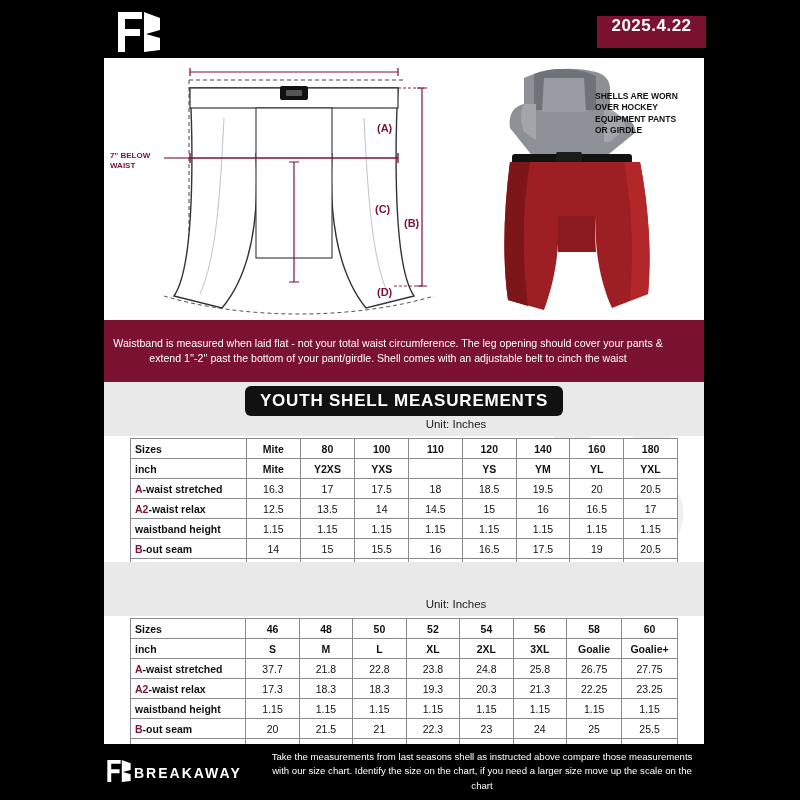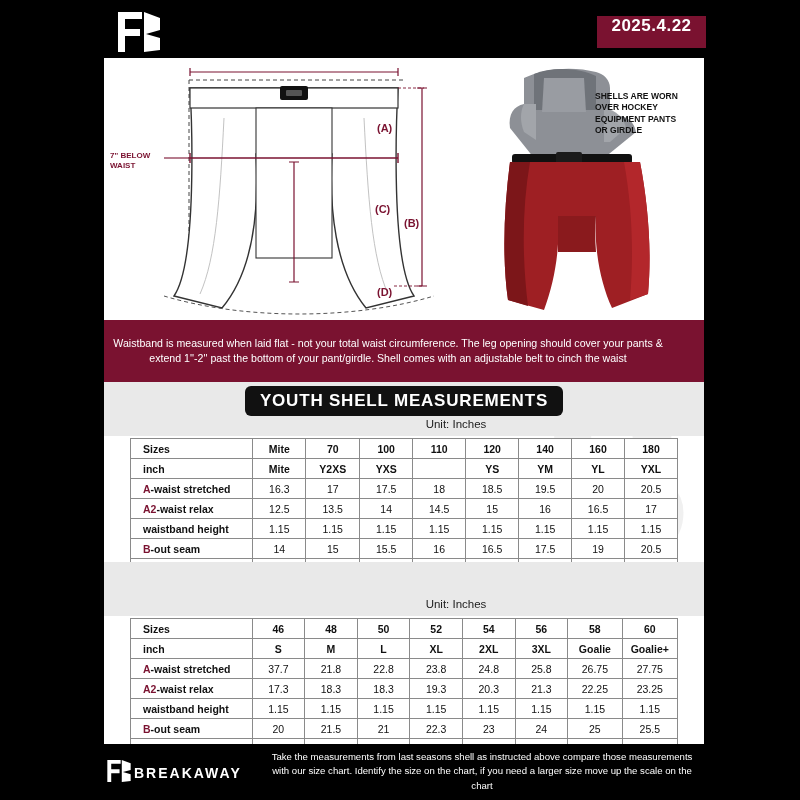--- a/index.html
+++ b/index.html
@@ -39,21 +39,21 @@
   
   .sec{position:absolute;left:104px;width:600px;height:40px;background:#e9e9e9;}
   .sec-pill{position:absolute;height:30px;background:#111;display:flex;align-items:center;
     justify-content:center;border-radius:6px;}
   .sec-pill span{color:#fff;font-size:17px;font-weight:bold;letter-spacing:.8px;}
   .unit{position:absolute;width:704px;text-align:center;font-size:11.5px;color:#222;}
 
   
   table{border-collapse:collapse;position:absolute;font-size:10.5px;background:#fff;}
   td{border:1px solid #8a8a8a;height:17px;text-align:center;color:#111;}
-  td.lbl{text-align:left;padding-left:12px;font-weight:bold;width:118px;}
+  td.lbl{text-align:left;padding-left:4px;font-weight:bold;width:118px;}
   td.lbl .m{color:#7a1230;}
   tr.hdr td{font-weight:bold;}
   td.val{width:55px;}
 
   
   .footer{position:absolute;left:0;top:744px;width:800px;height:56px;background:#000;}
   .fbrand{position:absolute;left:104px;top:758px;display:flex;align-items:center;color:#fff;}
   .fbrand .fb-txt{font-size:14px;letter-spacing:2px;font-weight:bold;}
   .fnote{position:absolute;left:262px;top:750px;width:440px;color:#fff;font-size:9.6px;line-height:1.5;
     text-align:center;}
@@ -144,21 +144,21 @@
       <span>YOUTH SHELL MEASUREMENTS</span>
     </div>
     <div class="unit" style="top:36px;">Unit: Inches</div>
   </div>
 
   <table style="left:130px;top:438px;width:548px;">
     <tbody>
       <tr class="hdr">
         <td class="lbl">Sizes</td>
         <td class="val">Mite</td>
-        <td class="val">70</td>
+        <td class="val">80</td>
         <td class="val">100</td>
         <td class="val">110</td>
         <td class="val">120</td>
         <td class="val">140</td>
         <td class="val">160</td>
         <td class="val">180</td>
       </tr>
       <tr class="hdr">
         <td class="lbl">inch</td>
         <td class="val">Mite</td>

